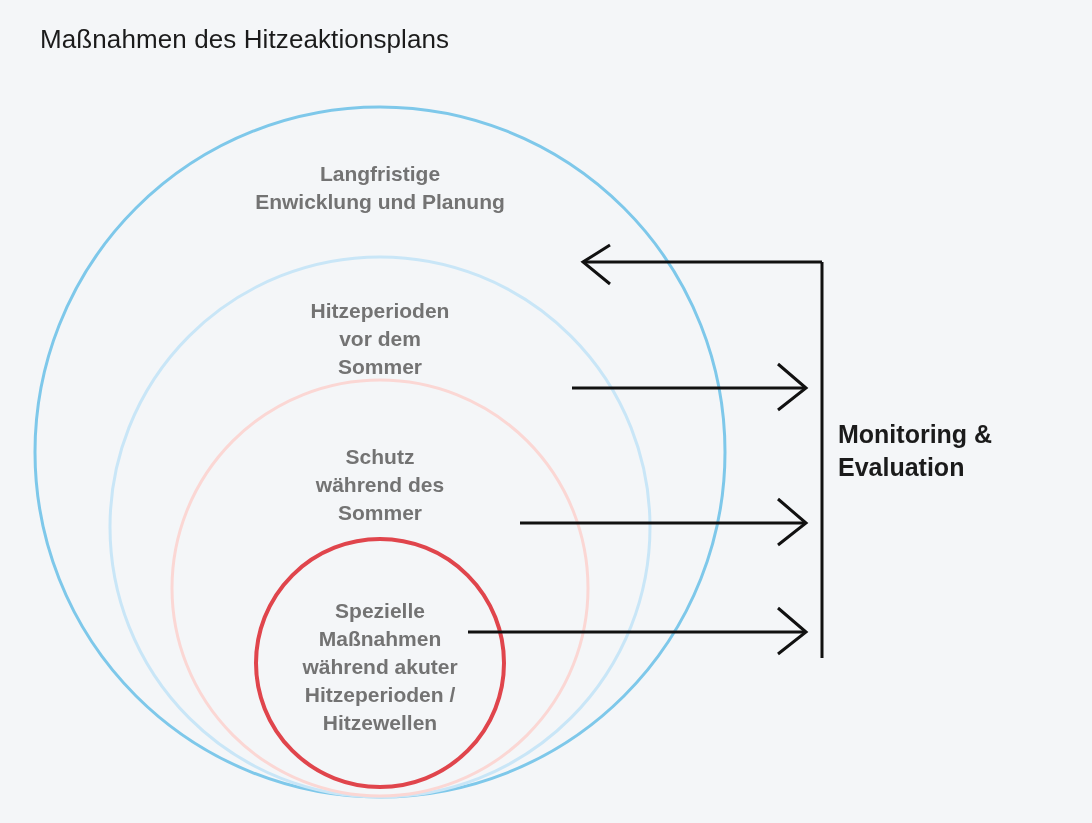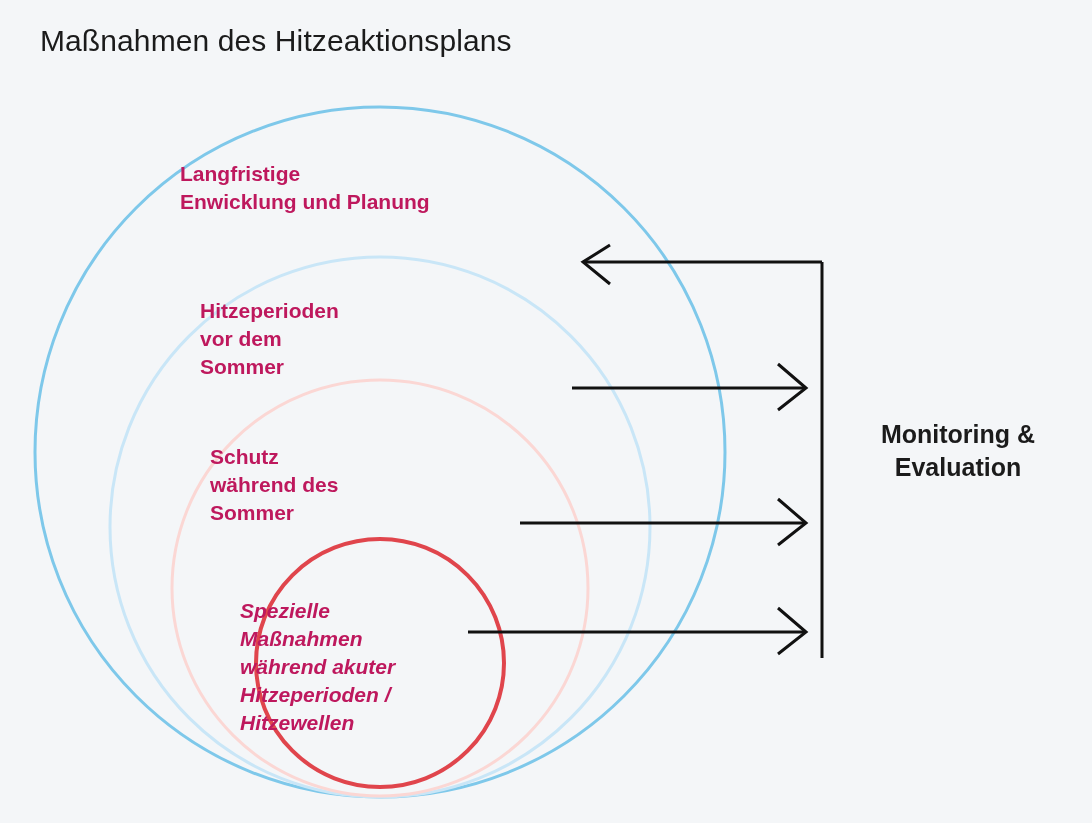--- a/index.html
+++ b/index.html
@@ -12,40 +12,40 @@
     height: 823px;
     position: relative;
     font-family: "Liberation Sans", sans-serif;
     color: #1c1c1c;
     overflow: hidden;
   }
   #diagram-title {
     position: absolute;
     left: 40px;
     top: 24px;
-    font-size: 30px;
+    font-size: 26px;
     font-weight: 400;
     letter-spacing: 0.1px;
     color: #1b1b1b;
     white-space: nowrap;
   }
   #canvas {
     position: absolute;
     left: 0;
     top: 0;
     width: 1092px;
     height: 823px;
   }
   .circle-label {
     position: absolute;
-    text-align: left;
+    text-align: center;
     font-weight: bold;
     font-size: 21px;
     line-height: 1.33;
-    color: #be185d;
+    color: #737373;
     white-space: pre-line;
   }
   #label-long {
     left: 180px;
     top: 160px;
     width: 400px;
   }
   #label-prep {
     left: 200px;
     top: 297px;
@@ -53,33 +53,31 @@
   }
   #label-protect {
     left: 210px;
     top: 443px;
     width: 340px;
   }
   #label-acute {
     left: 240px;
     top: 597px;
     width: 280px;
-    font-style: italic;
   }
   #monitoring-label {
     position: absolute;
     left: 838px;
     top: 418px;
     width: 240px;
     font-size: 25px;
     font-weight: bold;
     line-height: 1.32;
     color: #1b1b1b;
     white-space: pre-line;
-    text-align: center;
   }
 </style>
 </head>
 <body>
 
 <div id="diagram-title">Maßnahmen des Hitzeaktionsplans</div>
 
 <svg id="canvas" viewBox="0 0 1092 823" xmlns="http://www.w3.org/2000/svg">
 
   <circle cx="380" cy="452" r="345" fill="none" stroke="#7ec8ea" stroke-width="3"></circle>

